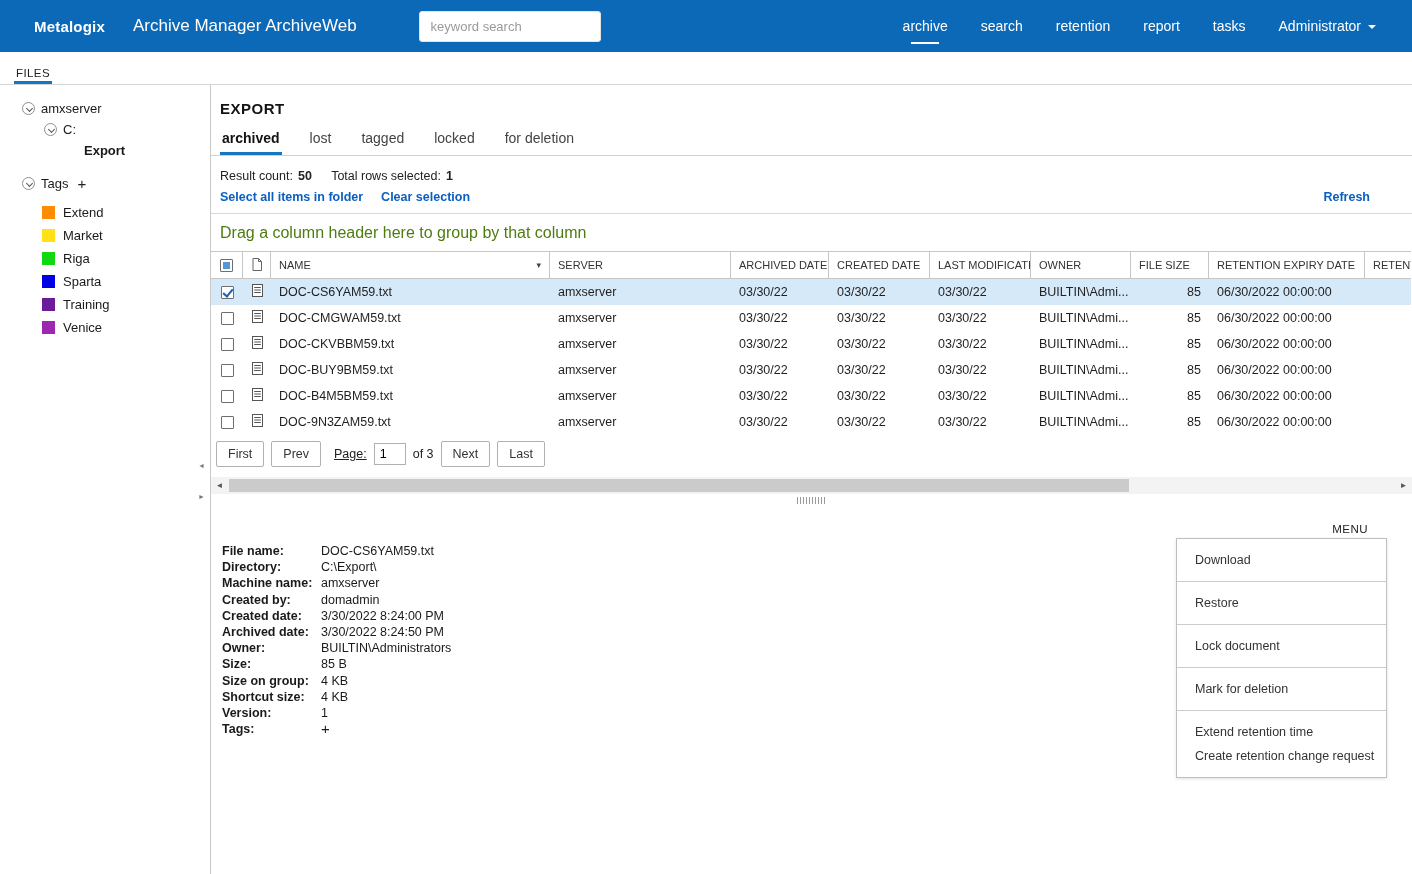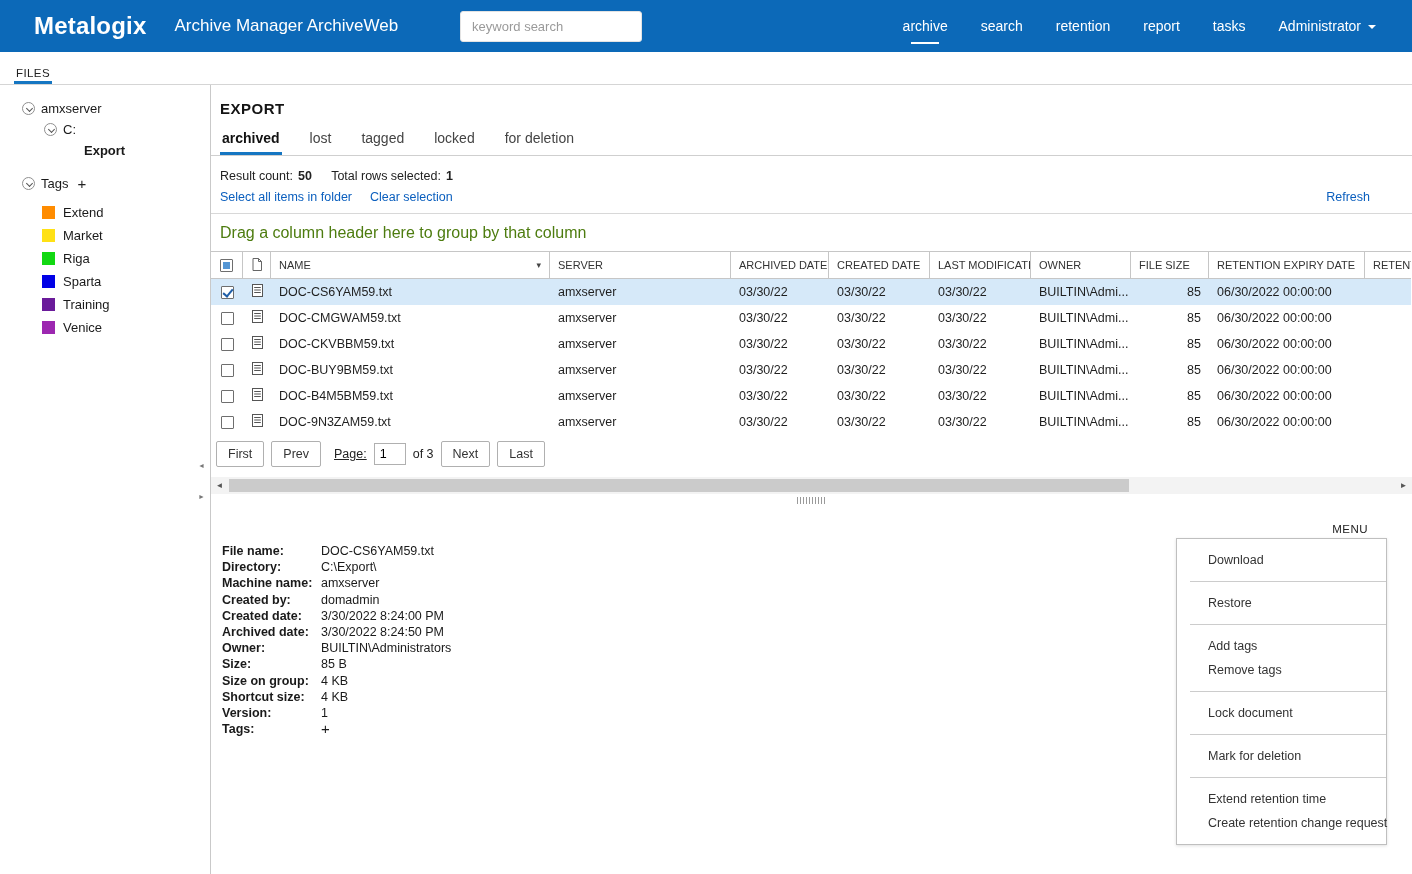--- a/index.html
+++ b/index.html
@@ -9,21 +9,21 @@
     width: 1412px; height: 874px; position: relative; overflow: hidden;
     background: #fff; font-family: "Liberation Sans", "DejaVu Sans", sans-serif;
     color: #1a1a1a;
   }
 
   
   .topbar {
     height: 52px; background: #0c69b8; color: #fff;
     display: flex; align-items: center; padding: 0 36px 0 34px;
   }
-  .logo { font-size: 24px; font-weight: 700; letter-spacing: .2px; }
+  .logo { font-size: 15px; font-weight: 700; letter-spacing: .2px; }
   .app-title { font-size: 17px; margin-left: 28px; font-weight: 400; }
   .search {
     margin-left: 62px; width: 182px; height: 31px; border: 1px solid #e3e3e3;
     border-radius: 3px; padding: 0 11px; font-size: 13px; outline: none;
     font-family: inherit; color: #333;
   }
   .search::placeholder { color: #9a9a9a; }
   .topnav { margin-left: auto; display: flex; align-items: center; gap: 33px; }
   .nav-item { font-size: 14px; color: #fff; position: relative; cursor: pointer; white-space: nowrap; }
   .nav-item.active::after {
@@ -74,21 +74,21 @@
   .main { flex: 1; position: relative; min-width: 0; font-size: 13px; }
   .export-title { margin: 15px 0 0 9px; font-size: 15px; font-weight: 700; letter-spacing: .5px; color: #141414; }
   .tabs-wrap { display: flex; gap: 26px; padding-left: 9px; border-bottom: 1px solid #cfcfcf; margin-top: 7px; }
   .tab { padding: 6px 2px 9px; font-size: 14px; color: #444; cursor: pointer; }
   .tab.active { color: #111; font-weight: 700; border-bottom: 3px solid #1576c2; padding-bottom: 4px; }
 
   .result-section { padding: 13px 42px 9px 9px; border-bottom: 1px solid #d8d8d8; }
   .result-line { font-size: 12.5px; color: #222; }
   .result-line b { margin: 0 16px 0 5px; }
   .result-line b:last-child { margin-right: 0; }
-  .links-line { display: flex; gap: 18px; margin-top: 7px; font-size: 12.5px; }
+  .links-line { display: flex; gap: 18px; margin-top: 7px; font-size: 12.5px; font-weight: bold; }
   .links-line a { color: #0b5fbe; text-decoration: none; cursor: pointer; }
   .links-line .right { margin-left: auto; }
 
   .group-hint { padding: 10px 9px 9px; font-size: 16px; color: #4d7c0f; }
 
   
   .table { width: 1200px; border-top: 1px solid #c6c6c6; }
   .thead { display: flex; height: 27px; border-bottom: 1px solid #c6c6c6; font-size: 11px; color: #333; background: #fff; }
   .th { display: flex; align-items: center; padding: 0 8px; border-right: 1px solid #c6c6c6; white-space: nowrap; overflow: hidden; cursor: pointer; }
   .w-check { width: 32px; justify-content: center; padding: 0; }
@@ -139,21 +139,21 @@
   
   .details { position: relative; padding: 36px 0 0 11px; min-height: 360px; }
   .dgrid { display: grid; grid-template-columns: 99px auto; font-size: 12.5px; line-height: 16.2px; color: #1a1a1a; }
   .dlabel { font-weight: 700; }
   .dvalue { white-space: nowrap; }
   .plus-value { font-size: 15px; cursor: pointer; line-height: 15px; }
 
   .menu-label { position: absolute; top: 16px; right: 44px; font-size: 11.5px; letter-spacing: .5px; color: #222; }
   .menu {
     position: absolute; top: 31px; right: 25px; width: 211px; background: #fff;
-    border: 1px solid #bfbfbf; box-shadow: 0 1px 3px rgba(0,0,0,.12); font-size: 12.5px; color: #333; z-index: 5; padding-left: 13px;
+    border: 1px solid #bfbfbf; box-shadow: 0 1px 3px rgba(0,0,0,.12); font-size: 12.5px; color: #333; z-index: 5;
   }
   .menu-group { padding: 9px 0; }
   .menu-group + .menu-group { border-top: 1px solid #ccc; }
   .menu-item { padding: 4px 18px; line-height: 16px; cursor: pointer; white-space: nowrap; }
 </style>
 </head>
 <body>
 
 <div class="app">
 
@@ -461,24 +461,20 @@
           </div>
         <div class="menu-label">MENU</div>
         <div class="menu">
             <div class="menu-group">
               <div class="menu-item">Download</div>
             </div>
             <div class="menu-group">
               <div class="menu-item">Restore</div>
             </div>
             <div class="menu-group">
-              <div class="menu-item">Add tags</div>
-              <div class="menu-item">Remove tags</div>
-            </div>
-            <div class="menu-group">
               <div class="menu-item">Lock document</div>
             </div>
             <div class="menu-group">
               <div class="menu-item">Mark for deletion</div>
             </div>
             <div class="menu-group">
               <div class="menu-item">Extend retention time</div>
               <div class="menu-item">Create retention change request</div>
             </div>
           </div>

